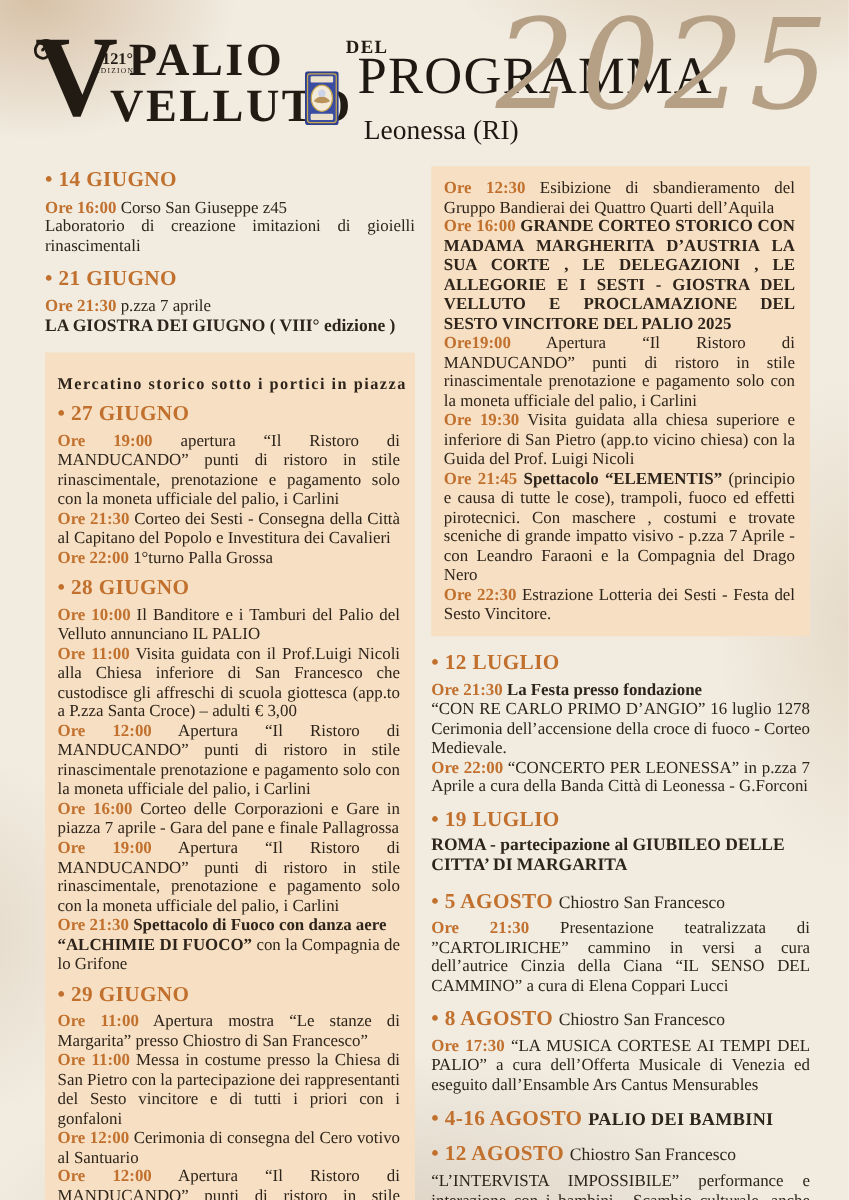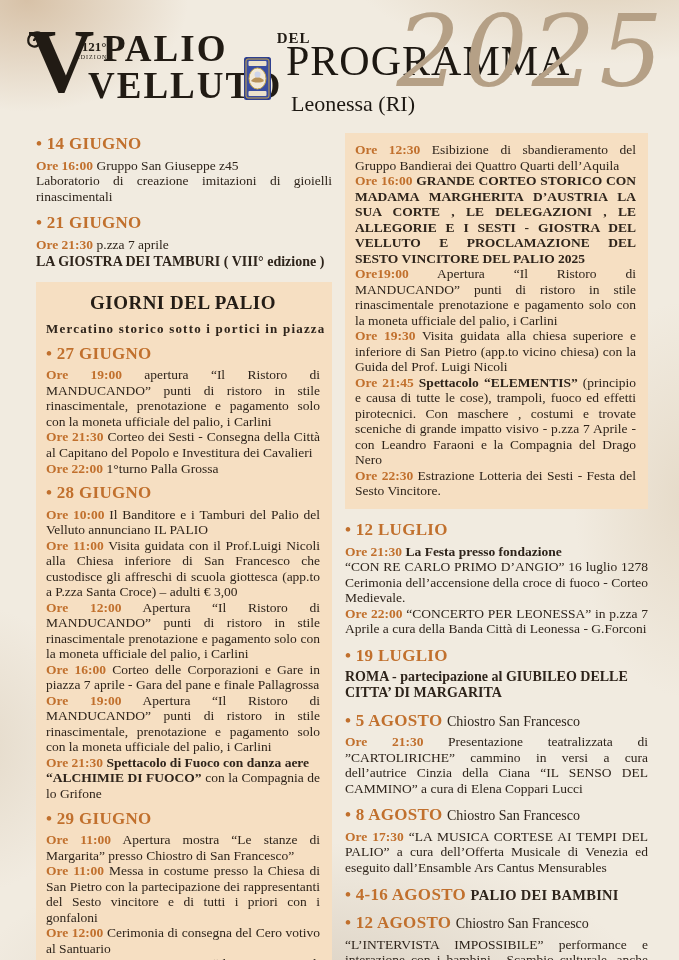--- a/index.html
+++ b/index.html
@@ -82,36 +82,35 @@
   </div>
 
   <div class="content">
 
     <div class="col-left">
 
       <div class="sec">
         <h3 class="date">• 14 GIUGNO</h3>
         <p class="item">
           <span class="time">Ore 16:00</span>
-          <span>Gruppo San Giuseppe z45</span>
+          <span>Corso San Giuseppe z45</span>
         </p>
         <p class="item">Laboratorio di creazione imitazioni di gioielli rinascimentali</p>
       </div>
 
       <div class="sec">
         <h3 class="date">• 21 GIUGNO</h3>
         <p class="item">
           <span class="time">Ore 21:30</span>
           <span>p.zza 7 aprile</span>
         </p>
-        <p class="bold-line">LA GIOSTRA DEI TAMBURI ( VIII° edizione )</p>
+        <p class="bold-line">LA GIOSTRA DEI GIUGNO ( VIII° edizione )</p>
       </div>
 
       <div class="box">
-        <h2 class="box-title">GIORNI DEL PALIO</h2>
         <p class="box-sub">Mercatino storico sotto i portici in piazza</p>
 
         <div class="day">
           <h3 class="date">• 27 GIUGNO</h3>
           <p class="item">
             <span class="time">Ore 19:00</span>
             <span>apertura “Il Ristoro di MANDUCANDO” punti di ristoro in stile rinascimentale, prenotazione e pagamento solo con la moneta ufficiale del palio, i Carlini</span>
           </p>
           <p class="item">
             <span class="time">Ore 21:30</span>

